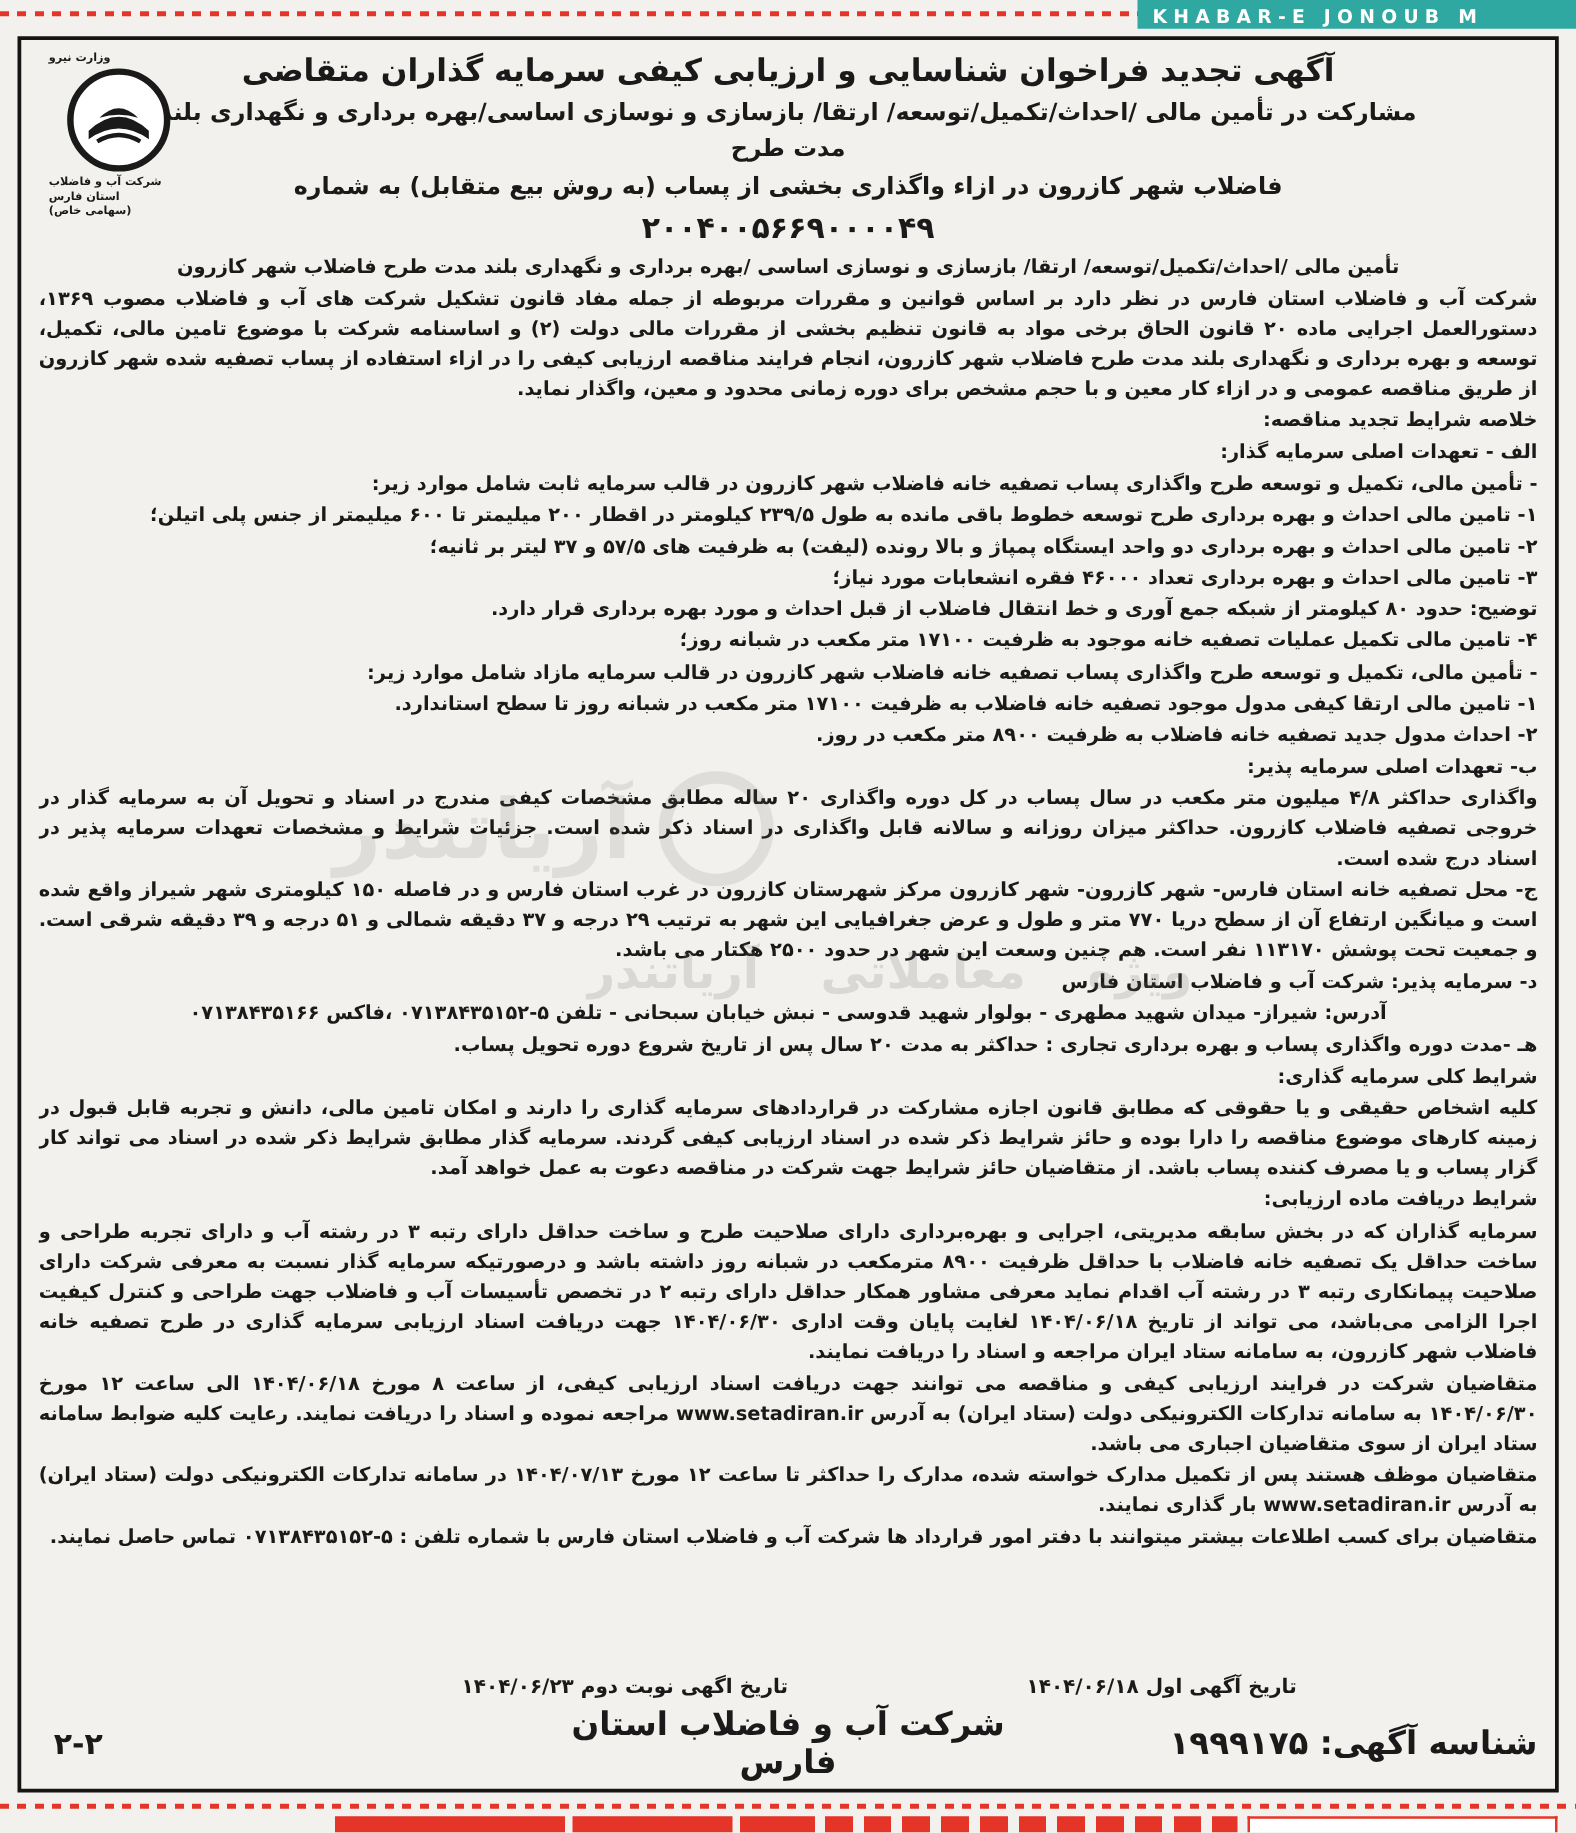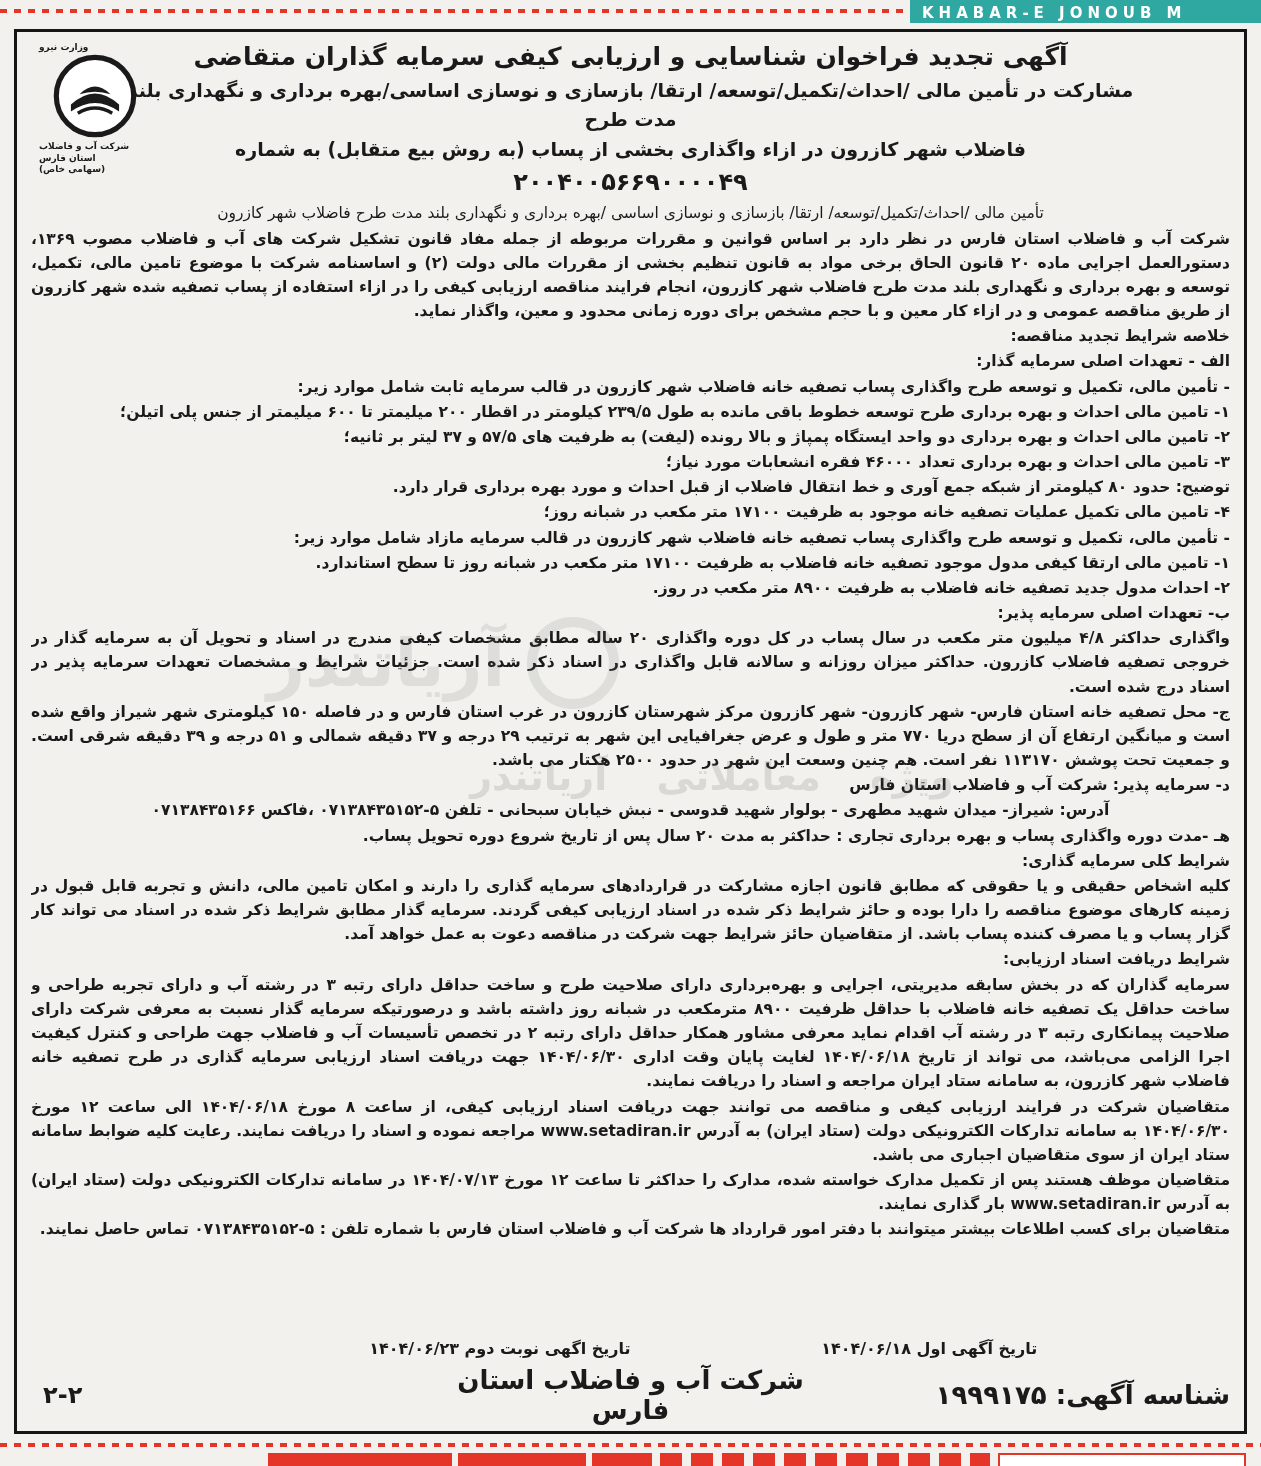--- a/index.html
+++ b/index.html
@@ -40,21 +40,21 @@
   .ad-header{ position:relative; text-align:center; }
   .logo{
     position:absolute; top:2px; left:8px; width:112px; text-align:left;
   }
   .logo svg{ display:block; margin:0 auto 2px; }
   .logo-cap{ font-size:9px; font-weight:bold; line-height:1.25; }
   .hdr-line{ width:calc(100% - 180px); margin:0 auto; }
   .ad-title{ font-size:25px; font-weight:bold; margin:2px auto 5px; }
   .ad-sub{ font-size:19px; font-weight:bold; margin:2px auto; line-height:1.5; }
   .big-number{ font-size:24px; letter-spacing:1px; }
-  .ad-sub3{ font-size:15.5px; font-weight:normal; margin:4px auto 2px; }
+  .ad-sub3{ font-size:15.5px; font-weight:bold; margin:4px auto 2px; }
 
   
   .ad-body{ flex:1; overflow:hidden; margin-top:3px; }
   .para{
     font-size:15.5px; font-weight:bold; line-height:1.56;
     text-align:justify; text-justify:inter-word; margin-bottom:1px;
   }
   .para.align-center{ text-align:center; }
 
   
@@ -144,21 +144,21 @@
       <p class="para">۱- تامین مالی ارتقا کیفی مدول موجود تصفیه خانه فاضلاب به ظرفیت ۱۷۱۰۰ متر مکعب در شبانه روز تا سطح استاندارد.</p>
       <p class="para">۲- احداث مدول جدید تصفیه خانه فاضلاب به ظرفیت ۸۹۰۰ متر مکعب در روز.</p>
       <p class="para">ب- تعهدات اصلی سرمایه پذیر:</p>
       <p class="para">واگذاری حداکثر ۴/۸ میلیون متر مکعب در سال پساب در کل دوره واگذاری ۲۰ ساله مطابق مشخصات کیفی مندرج در اسناد و تحویل آن به سرمایه گذار در خروجی تصفیه فاضلاب کازرون. حداکثر میزان روزانه و سالانه قابل واگذاری در اسناد ذکر شده است. جزئیات شرایط و مشخصات تعهدات سرمایه پذیر در اسناد درج شده است.</p>
       <p class="para">ج- محل تصفیه خانه استان فارس- شهر کازرون- شهر کازرون مرکز شهرستان کازرون در غرب استان فارس و در فاصله ۱۵۰ کیلومتری شهر شیراز واقع شده است و میانگین ارتفاع آن از سطح دریا ۷۷۰ متر و طول و عرض جغرافیایی این شهر به ترتیب ۲۹ درجه و ۳۷ دقیقه شمالی و ۵۱ درجه و ۳۹ دقیقه شرقی است. و جمعیت تحت پوشش ۱۱۳۱۷۰ نفر است. هم چنین وسعت این شهر در حدود ۲۵۰۰ هکتار می باشد.</p>
       <p class="para">د- سرمایه پذیر: شرکت آب و فاضلاب استان فارس</p>
       <p class="para align-center">آدرس: شیراز- میدان شهید مطهری - بولوار شهید قدوسی - نبش خیابان سبحانی - تلفن ۵-۰۷۱۳۸۴۳۵۱۵۲ ،فاکس ۰۷۱۳۸۴۳۵۱۶۶</p>
       <p class="para">هـ -مدت دوره واگذاری پساب و بهره برداری تجاری : حداکثر به مدت ۲۰ سال پس از تاریخ شروع دوره تحویل پساب.</p>
       <p class="para">شرایط کلی سرمایه گذاری:</p>
       <p class="para">کلیه اشخاص حقیقی و یا حقوقی که مطابق قانون اجازه مشارکت در قراردادهای سرمایه گذاری را دارند و امکان تامین مالی، دانش و تجربه قابل قبول در زمینه کارهای موضوع مناقصه را دارا بوده و حائز شرایط ذکر شده در اسناد ارزیابی کیفی گردند. سرمایه گذار مطابق شرایط ذکر شده در اسناد می تواند کار گزار پساب و یا مصرف کننده پساب باشد. از متقاضیان حائز شرایط جهت شرکت در مناقصه دعوت به عمل خواهد آمد.</p>
-      <p class="para">شرایط دریافت اسناد ارزیابی:</p>
+      <p class="para">شرایط دریافت ماده ارزیابی:</p>
       <p class="para">سرمایه گذاران که در بخش سابقه مدیریتی، اجرایی و بهره‌برداری دارای صلاحیت طرح و ساخت حداقل دارای رتبه ۳ در رشته آب و دارای تجربه طراحی و ساخت حداقل یک تصفیه خانه فاضلاب با حداقل ظرفیت ۸۹۰۰ مترمکعب در شبانه روز داشته باشد و درصورتیکه سرمایه گذار نسبت به معرفی شرکت دارای صلاحیت پیمانکاری رتبه ۳ در رشته آب اقدام نماید معرفی مشاور همکار حداقل دارای رتبه ۲ در تخصص تأسیسات آب و فاضلاب جهت طراحی و کنترل کیفیت اجرا الزامی می‌باشد، می تواند از تاریخ ۱۴۰۴/۰۶/۱۸ لغایت پایان وقت اداری ۱۴۰۴/۰۶/۳۰ جهت دریافت اسناد ارزیابی سرمایه گذاری در طرح تصفیه خانه فاضلاب شهر کازرون، به سامانه ستاد ایران مراجعه و اسناد را دریافت نمایند.</p>
       <p class="para">متقاضیان شرکت در فرایند ارزیابی کیفی و مناقصه می توانند جهت دریافت اسناد ارزیابی کیفی، از ساعت ۸ مورخ ۱۴۰۴/۰۶/۱۸ الی ساعت ۱۲ مورخ ۱۴۰۴/۰۶/۳۰ به سامانه تدارکات الکترونیکی دولت (ستاد ایران) به آدرس www.setadiran.ir مراجعه نموده و اسناد را دریافت نمایند. رعایت کلیه ضوابط سامانه ستاد ایران از سوی متقاضیان اجباری می باشد.</p>
       <p class="para">متقاضیان موظف هستند پس از تکمیل مدارک خواسته شده، مدارک را حداکثر تا ساعت ۱۲ مورخ ۱۴۰۴/۰۷/۱۳ در سامانه تدارکات الکترونیکی دولت (ستاد ایران) به آدرس www.setadiran.ir بار گذاری نمایند.</p>
       <p class="para">متقاضیان برای کسب اطلاعات بیشتر میتوانند با دفتر امور قرارداد ها شرکت آب و فاضلاب استان فارس با شماره تلفن : ۵-۰۷۱۳۸۴۳۵۱۵۲ تماس حاصل نمایند.</p>
     </div>
 
   <div class="dates-row">
     <div class="date-first">تاریخ آگهی اول ۱۴۰۴/۰۶/۱۸</div>
     <div class="date-second">تاریخ اگهی نوبت دوم ۱۴۰۴/۰۶/۲۳</div>
   </div>

